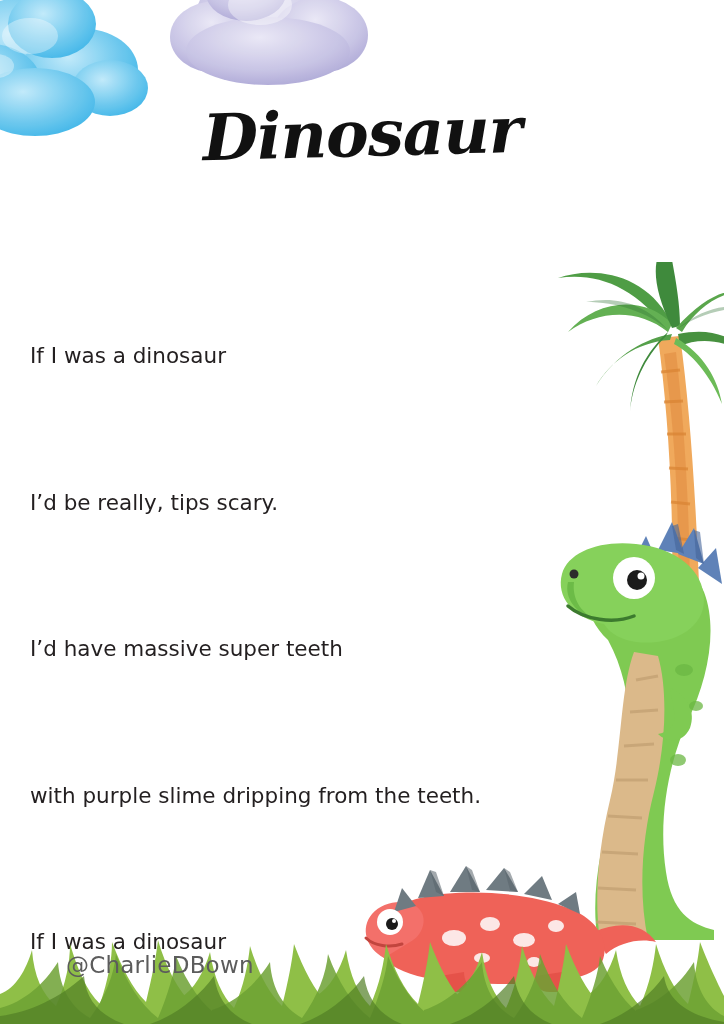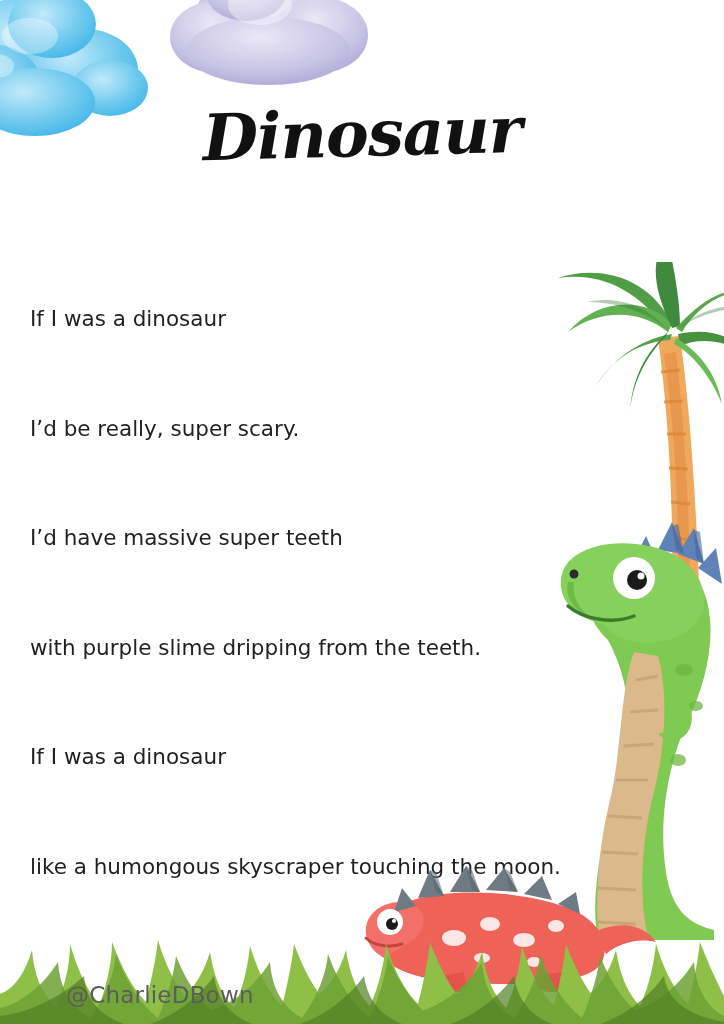--- a/index.html
+++ b/index.html
@@ -63,32 +63,32 @@
     width: 660px;
     font-family: "DejaVu Sans", sans-serif;
     font-size: 21.5px;
     line-height: 36.5px;
     color: #231f20;
     white-space: pre-wrap;
   }
   .poem-line {
     display: block;
     white-space: pre;
+    margin-top: 37px;
   }
 
   
   .handle {
     position: absolute;
     left: 66px;
     top: 952px;
     font-family: "DejaVu Sans", sans-serif;
     font-size: 23px;
     color: #5c5c5c;
     letter-spacing: 0.2px;
-    margin-top: 30px;
   }
 
   
   .palm {
     position: absolute;
     right: -6px;
     top: 262px;
     width: 190px;
     height: 360px;
     pointer-events: none;
@@ -162,21 +162,21 @@
     </g>
     <g fill="#ffffff" opacity="0.4">
       <ellipse cx="92" cy="50" rx="32" ry="20"></ellipse>
     </g>
   </svg>
 
   <div class="title">Dinosaur</div>
 
   <div class="poem">
     <span class="poem-line">If I was a dinosaur</span>
-    <span class="poem-line">I’d be really, super scary.</span>
+    <span class="poem-line">I’d be really, tips scary.</span>
     <span class="poem-line">I’d have massive super teeth</span>
     <span class="poem-line">with purple slime dripping from the teeth.</span>
     <span class="poem-line">If I was a dinosaur</span>
     <span class="poem-line">like a humongous skyscraper touching the moon.</span>
     
     
     
     
     
     

